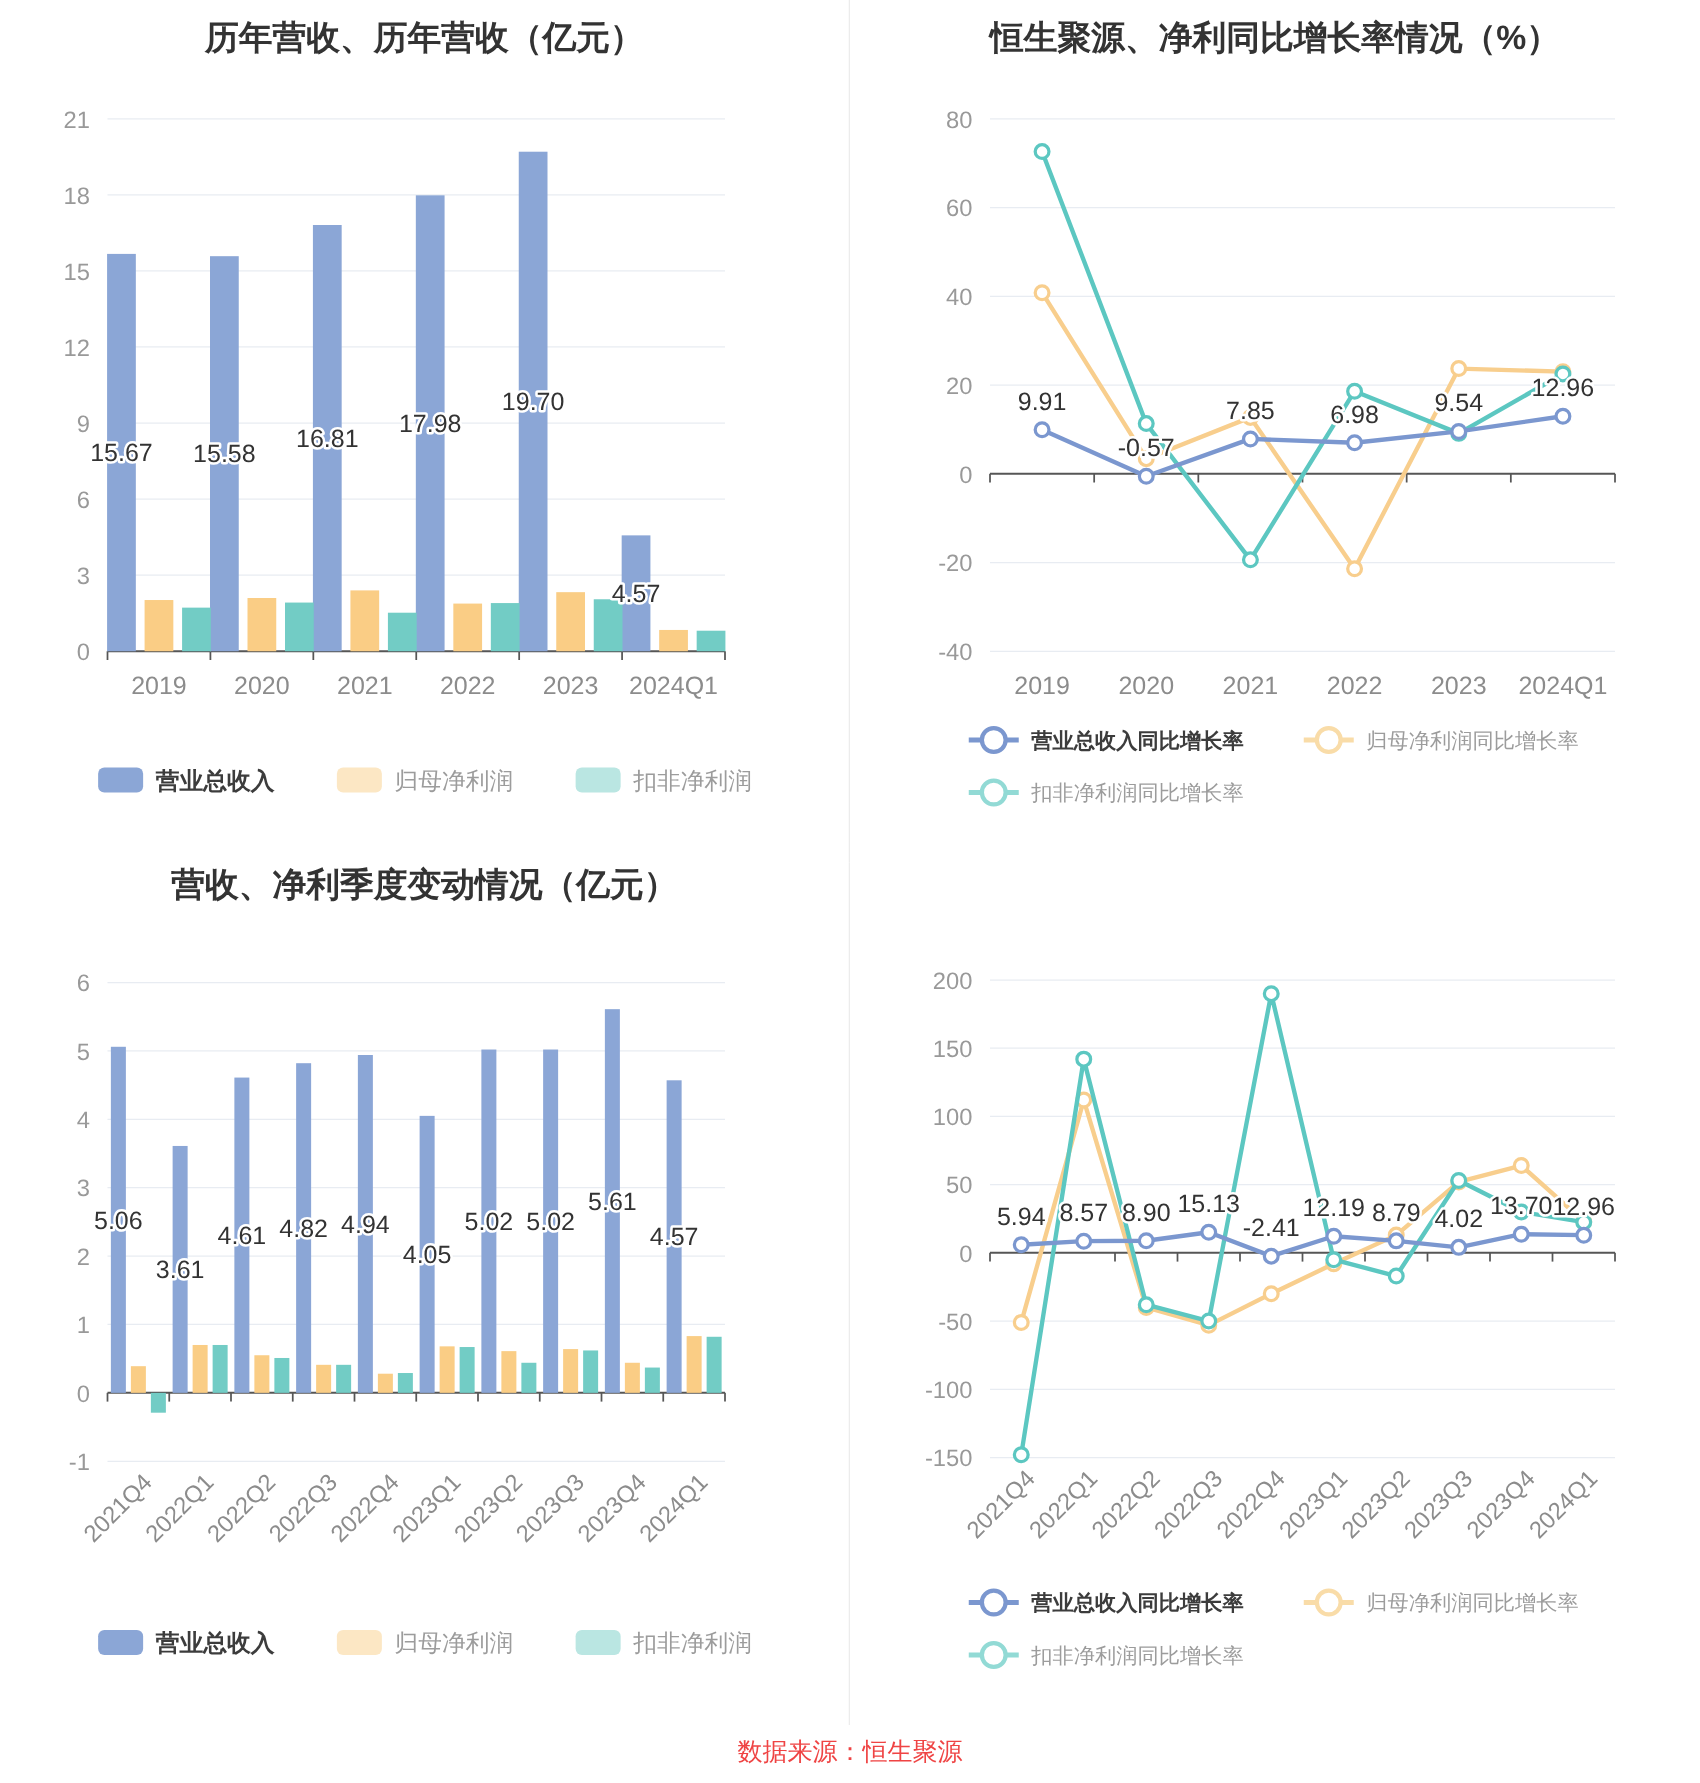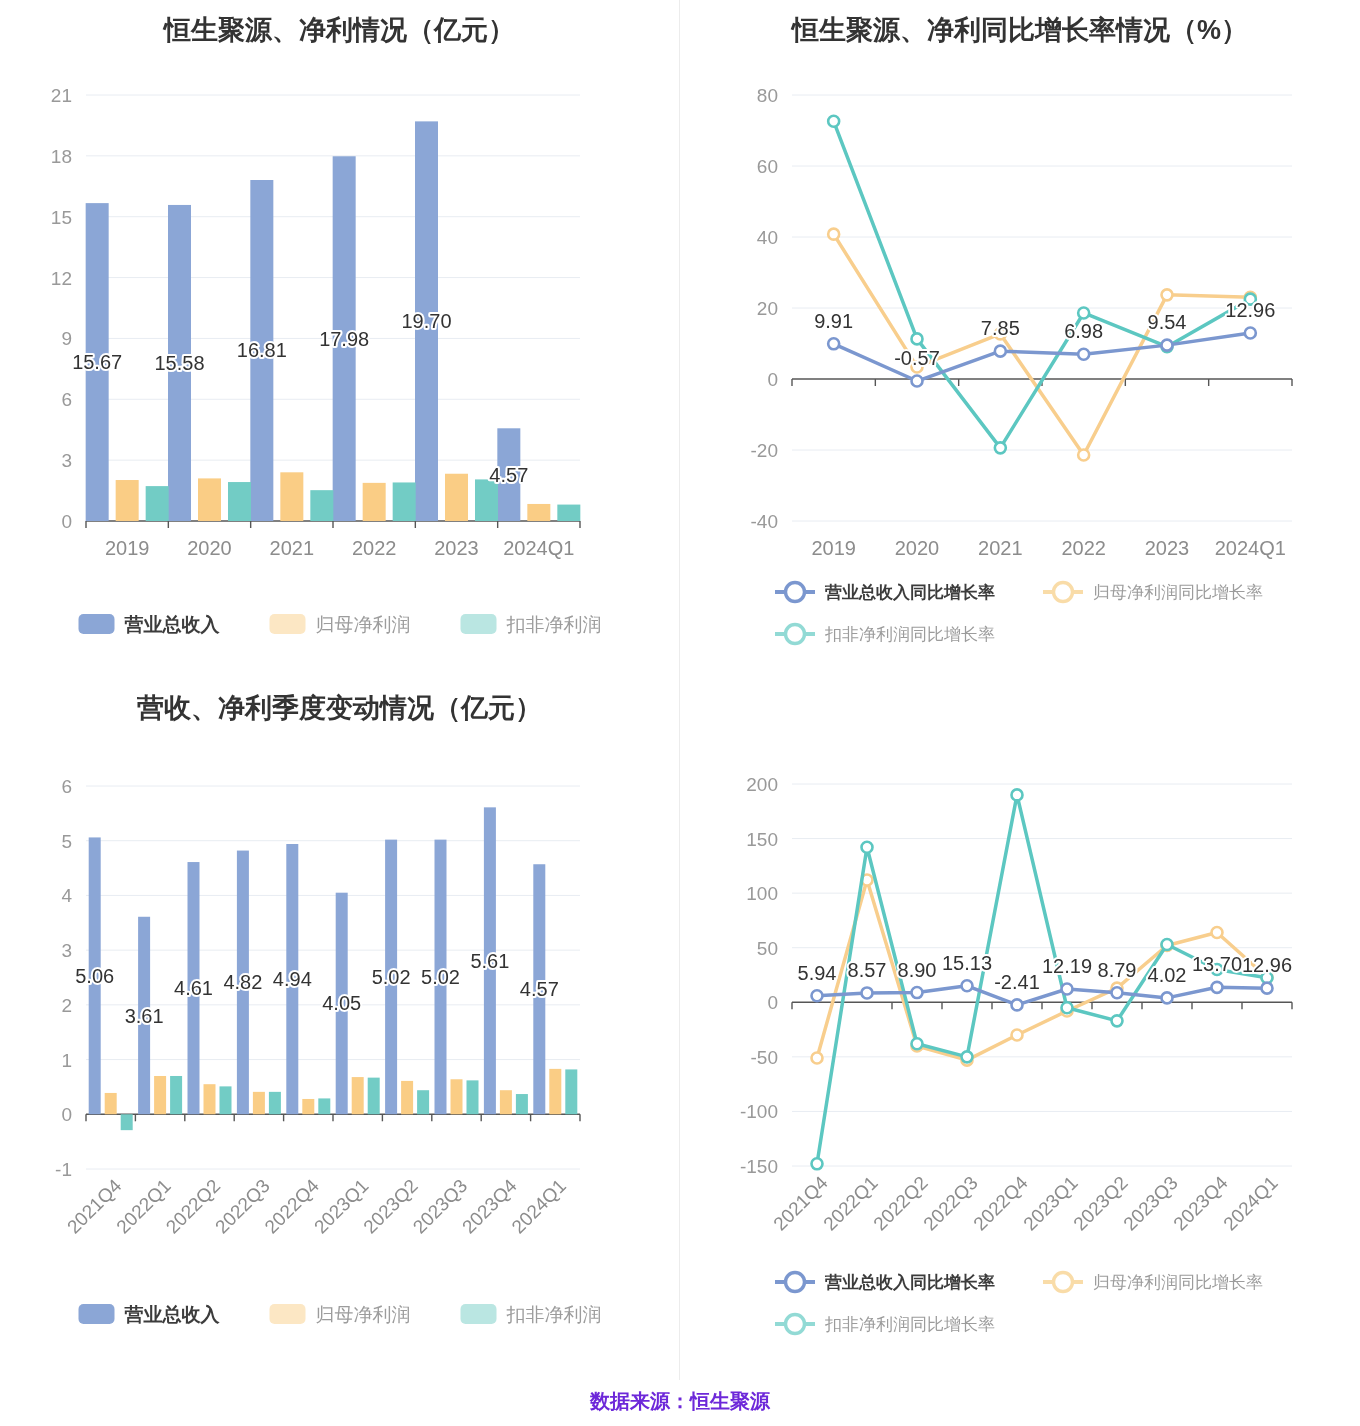--- a/index.html
+++ b/index.html
@@ -6,29 +6,29 @@
   .page{position:relative;width:1360px;height:1426px;background:#ffffff;
         font-family:"Liberation Sans","DejaVu Sans",sans-serif;overflow:hidden;}
   .grid{display:grid;grid-template-columns:680px 680px;grid-template-rows:690px 690px;}
   .panel{position:relative;}
   .panel.leftcol{border-right:1px solid #ececec;}
   .chart-title{position:absolute;left:0;top:12px;width:100%;text-align:center;
         font-size:27px;font-weight:700;color:#333333;letter-spacing:0px;}
   .panel.row2 .chart-title{top:0;}
   .chart-svg{position:absolute;left:0;top:0;}
   svg text{font-family:"Liberation Sans","DejaVu Sans",sans-serif;}
-  .footer{height:46px;width:100%;text-align:center;font-size:20px;color:#6d28d9;padding-top:8px;box-sizing:border-box;font-weight:bold;}
+  .footer{height:46px;width:100%;text-align:center;font-size:20px;color:#ef4444;padding-top:8px;box-sizing:border-box;}
 </style>
 </head>
 <body>
 
 <div class="page">
   <div class="grid">
     <section class="panel leftcol row1">
-      <div class="chart-title">恒生聚源、净利情况（亿元）</div>
+      <div class="chart-title">历年营收、历年营收（亿元）</div>
     <svg width="680" height="690" viewBox="0 0 680 690" class="chart-svg">
           <text x="72" y="528" text-anchor="end" font-size="19" fill="#999999">0</text>
           <line x1="86" y1="460.14285714285717" x2="580" y2="460.14285714285717" stroke="#E8ECF2" stroke-width="1"></line>
           <text x="72" y="467.14285714285717" text-anchor="end" font-size="19" fill="#999999">3</text>
           <line x1="86" y1="399.2857142857143" x2="580" y2="399.2857142857143" stroke="#E8ECF2" stroke-width="1"></line>
           <text x="72" y="406.2857142857143" text-anchor="end" font-size="19" fill="#999999">6</text>
           <line x1="86" y1="338.42857142857144" x2="580" y2="338.42857142857144" stroke="#E8ECF2" stroke-width="1"></line>
           <text x="72" y="345.42857142857144" text-anchor="end" font-size="19" fill="#999999">9</text>
           <line x1="86" y1="277.57142857142856" x2="580" y2="277.57142857142856" stroke="#E8ECF2" stroke-width="1"></line>
           <text x="72" y="284.57142857142856" text-anchor="end" font-size="19" fill="#999999">12</text>

